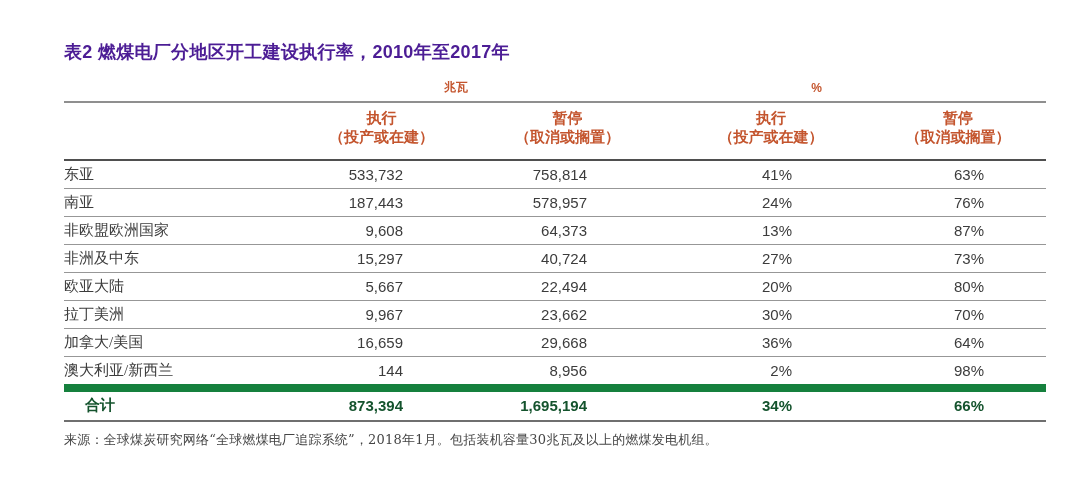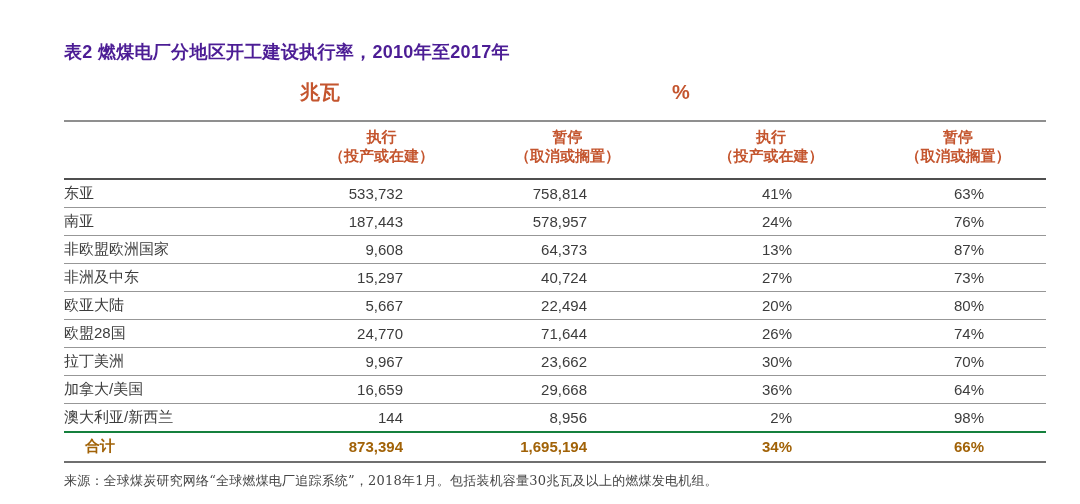--- a/index.html
+++ b/index.html
@@ -14,43 +14,43 @@
   table.data {
     border-collapse:collapse; table-layout:fixed; width:982px; margin-top:12px;
   }
   col.c-region { width:236px; }
   col.c1 { width:163px; }
   col.c2 { width:209px; }
   col.c3 { width:198px; }
   col.c4 { width:176px; }
 
   .group-row td {
-    padding:3px 0 14px; border-bottom:2px solid #8f8f8f;
-    color:#c4552e; font-weight:700; font-size:20px;
+    padding:3px 0 5px; border-bottom:2px solid #8f8f8f;
+    text-align:center; color:#c4552e; font-weight:700; font-size:12px;
   }
   .sub-row th {
     padding:6px 0 12px; border-bottom:2px solid #4f4f4f;
     color:#c4552e; font-weight:700; font-size:15px; line-height:1.25; text-align:center;
   }
   .sub-row th .l2 { display:block; }
 
   tbody .data-row th, tbody .data-row td {
     border-bottom:1px solid #979797; height:27px; padding:0;
     font-size:15px; color:#3c3c3c; font-weight:400;
   }
-  th.region { text-align:left; padding-left:21px; font-weight:400; }
+  th.region { text-align:left; padding-left:21px; font-weight:400;font-family:Liberation Serif, serif; }
   td.num { text-align:right; }
   tr td:nth-child(2) { padding-right:60px; }
   tr td:nth-child(3) { padding-right:85px; }
   tr td:nth-child(4) { padding-right:78px; }
   tr td:nth-child(5) { padding-right:62px; }
 
   .total-row th, .total-row td {
-    border-top:2px solid #15803d; border-bottom:2px solid #6f6f6f;
-    height:26px; font-size:15px; color:#a16207; font-weight:700;
+    border-top:8px solid #15803d; border-bottom:2px solid #6f6f6f;
+    height:26px; font-size:15px; color:#14532d; font-weight:700;
   }
   .total-row th.region { font-weight:700; }
 
   .footnote {
     margin-top:9px; width:982px;
     font-family:"DejaVu Serif","Liberation Serif",serif; 
     font-size:13px; color:#454545; letter-spacing:0.2px;
   }
 </style>
 </head>
@@ -124,27 +124,20 @@
         <td class="num">73%</td>
       </tr>
       <tr class="data-row">
         <th class="region">欧亚大陆</th>
         <td class="num">5,667</td>
         <td class="num">22,494</td>
         <td class="num">20%</td>
         <td class="num">80%</td>
       </tr>
       <tr class="data-row">
-        <th class="region">欧盟28国</th>
-        <td class="num">24,770</td>
-        <td class="num">71,644</td>
-        <td class="num">26%</td>
-        <td class="num">74%</td>
-      </tr>
-      <tr class="data-row">
         <th class="region">拉丁美洲</th>
         <td class="num">9,967</td>
         <td class="num">23,662</td>
         <td class="num">30%</td>
         <td class="num">70%</td>
       </tr>
       <tr class="data-row">
         <th class="region">加拿大/美国</th>
         <td class="num">16,659</td>
         <td class="num">29,668</td>

